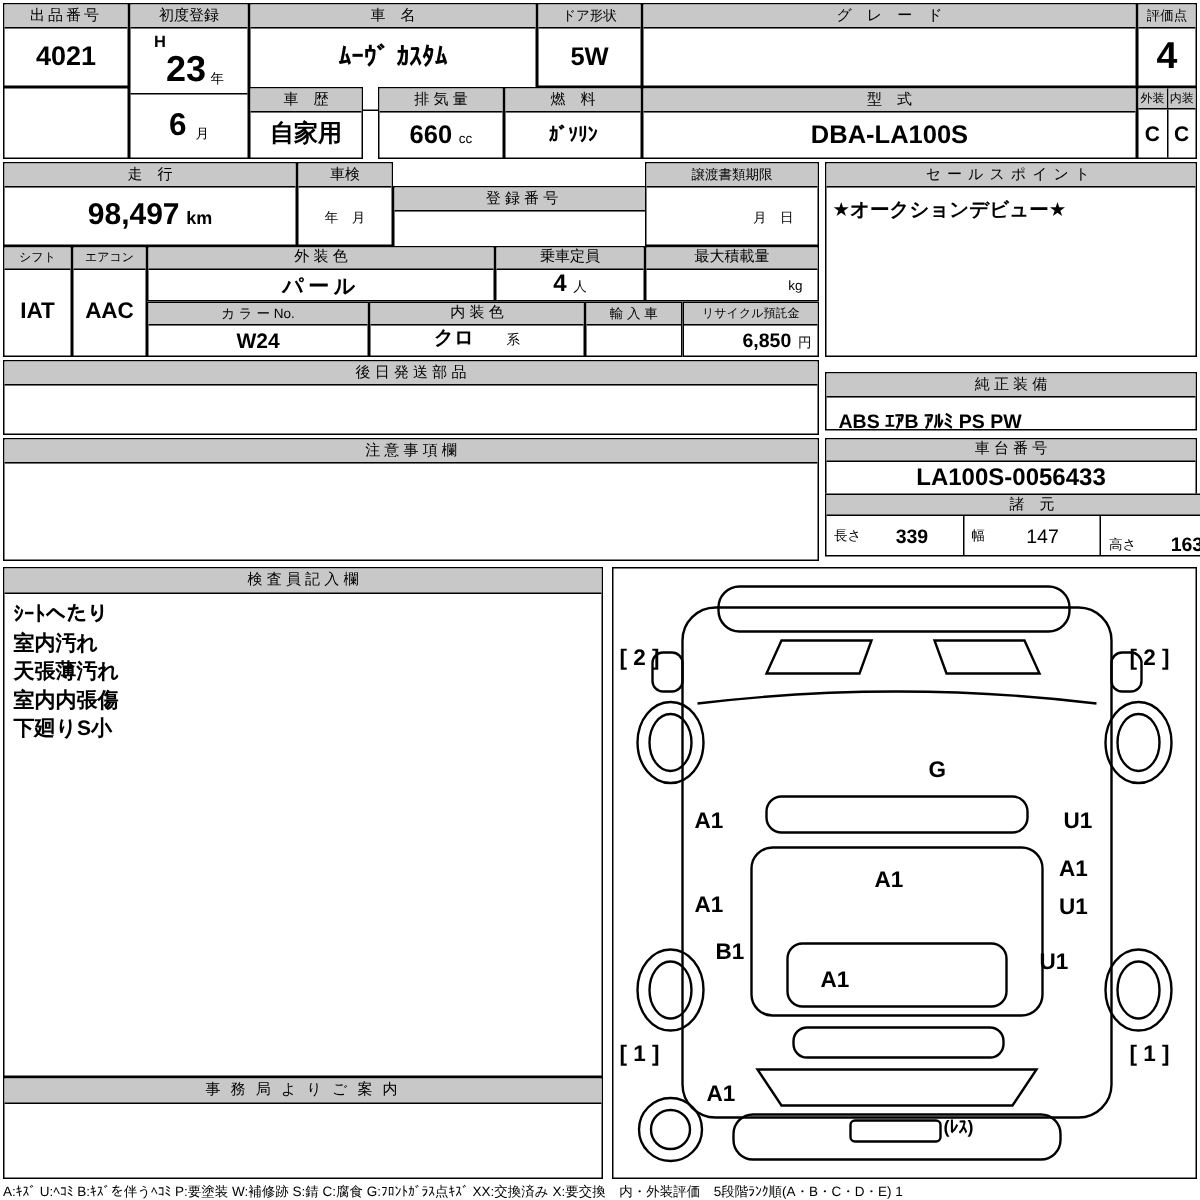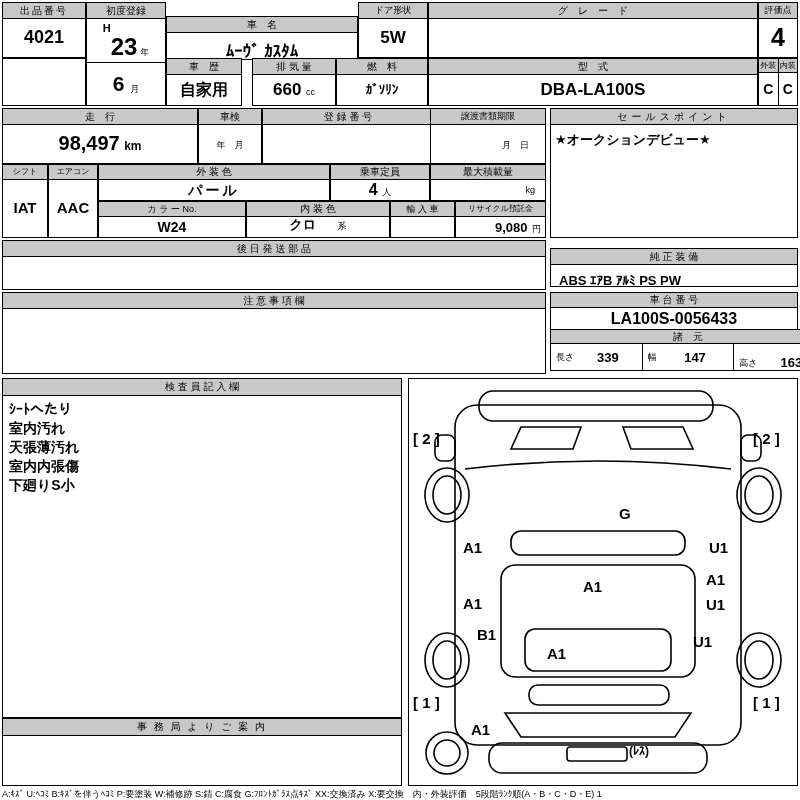--- a/index.html
+++ b/index.html
@@ -39,21 +39,21 @@
       <span style="font-size:11px;font-weight:bold;align-self:flex-start;margin-top:3px">H</span>
       <span style="font-size:24px;font-weight:bold;line-height:24px">23</span>
       <span class="f9" style="margin-left:3px">年</span>
     </div>
     <div style="height:42px;display:flex;align-items:center;justify-content:center">
       <span style="font-size:21px;font-weight:bold">6</span>
       <span class="f9" style="margin-left:6px;margin-top:10px">月</span>
     </div>
   </div>
 
-  <div class="cell" style="left:166px;top:16px;width:192px;height:44px">
+  <div class="cell" style="left:166px;top:2px;width:192px;height:72px">
     <div class="hdr">車　名</div>
     <div class="val" style="font-size:17px;line-height:37px">ﾑｰｳﾞ ｶｽﾀﾑ</div>
   </div>
 
   <div class="cell" style="left:358px;top:2px;width:70px;height:56px">
     <div class="hdr f9">ドア形状</div>
     <div class="val" style="font-size:17px;line-height:37px">5W</div>
   </div>
 
   <div class="cell" style="left:428px;top:2px;width:330px;height:56px">
@@ -106,21 +106,21 @@
       <span style="font-size:20px">98,497</span>
       <span style="font-size:12px">km</span>
     </div>
   </div>
 
   <div class="cell" style="left:198px;top:108px;width:64px;height:56px">
     <div class="hdr">車検</div>
     <div class="f9" style="text-align:center;padding-top:14px">年　月</div>
   </div>
 
-  <div class="cell" style="left:262px;top:108px;width:172px;height:56px">
+  <div class="cell" style="left:262px;top:124px;width:172px;height:56px">
     <div class="hdr">登 録 番 号</div>
     <div class="val" style="font-size:14px;line-height:36px"></div>
   </div>
 
   <div class="cell" style="left:430px;top:108px;width:116px;height:56px">
     <div class="hdr f9">譲渡書類期限</div>
     <div class="f9" style="text-align:right;padding:14px 16px 0 0">月　日</div>
   </div>
 
   <div class="cell" style="left:550px;top:108px;width:248px;height:130px">
@@ -170,21 +170,21 @@
   </div>
 
   <div class="cell" style="left:390px;top:201px;width:65px;height:37px">
     <div class="hdr h15 f9">輸 入 車</div>
     <div class="val" style="font-size:12px;line-height:20px"></div>
   </div>
 
   <div class="cell" style="left:455px;top:201px;width:91px;height:37px">
     <div class="hdr h15 f8">リサイクル預託金</div>
     <div class="val" style="line-height:20px;text-align:right;padding-right:4px">
-      <span style="font-size:13px">9,080</span>
+      <span style="font-size:13px">6,850</span>
       <span class="unit">円</span>
     </div>
   </div>
 
   <div class="cell" style="left:2px;top:240px;width:544px;height:50px">
     <div class="hdr">後 日 発 送 部 品</div>
   </div>
 
   <div class="cell" style="left:550px;top:248px;width:248px;height:39px">
     <div class="hdr">純 正 装 備</div>
@@ -202,21 +202,21 @@
 
   <div class="cell" style="left:550px;top:329px;width:276px;height:42px">
     <div class="hdr h14">諸　元</div>
     <div style="display:flex;height:26px">
       <div style="flex:1;display:flex;align-items:center">
         <span class="f9" style="padding-left:5px">長さ</span>
         <span style="flex:1;text-align:center;font-size:13px;font-weight:bold">339</span>
       </div>
       <div style="flex:1;display:flex;align-items:center;border-left:1px solid #000">
         <span class="f9" style="padding-left:5px">幅</span>
-        <span style="flex:1;text-align:center;font-size:13px;font-weight:bold">147</span>
+        <span style="flex:1;text-align:center;font-size:13px;font-weight:normal">147</span>
       </div>
       <div style="flex:1;display:flex;align-items:flex-end;border-left:1px solid #000">
         <span class="f9" style="padding-left:5px">高さ</span>
         <span style="flex:1;text-align:center;font-size:13px;font-weight:bold">163</span>
       </div>
     </div>
   </div>
 
   <div class="cell" style="left:2px;top:378px;width:400px;height:340px">
     <div class="hdr h17">検 査 員 記 入 欄</div>

